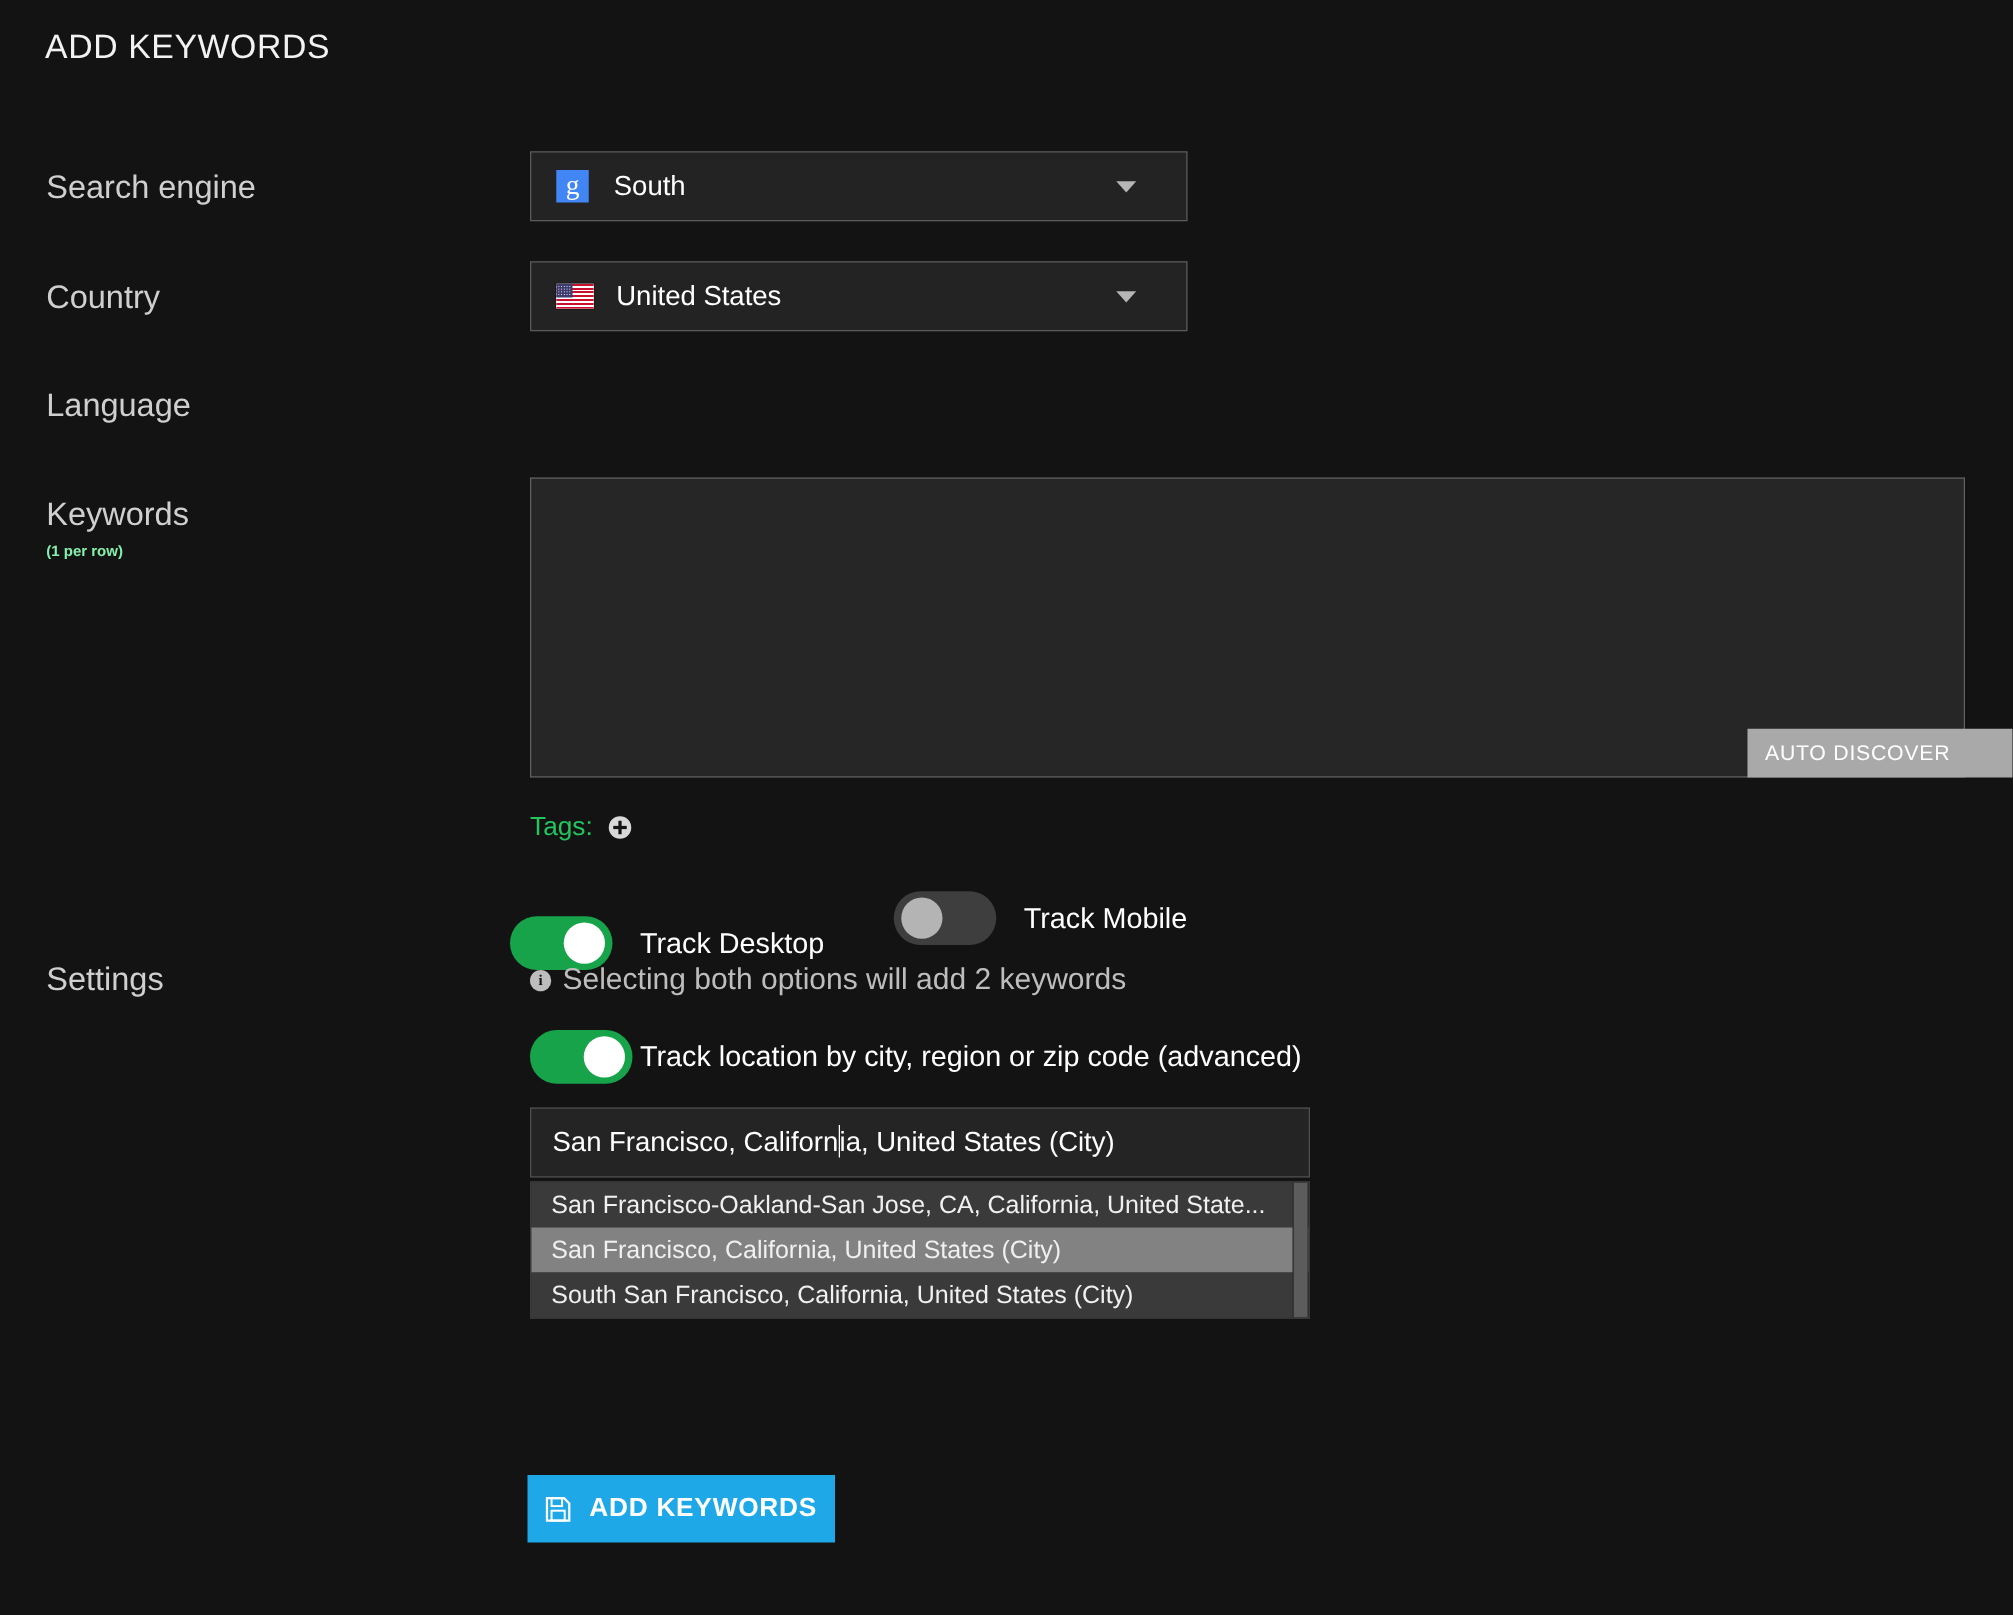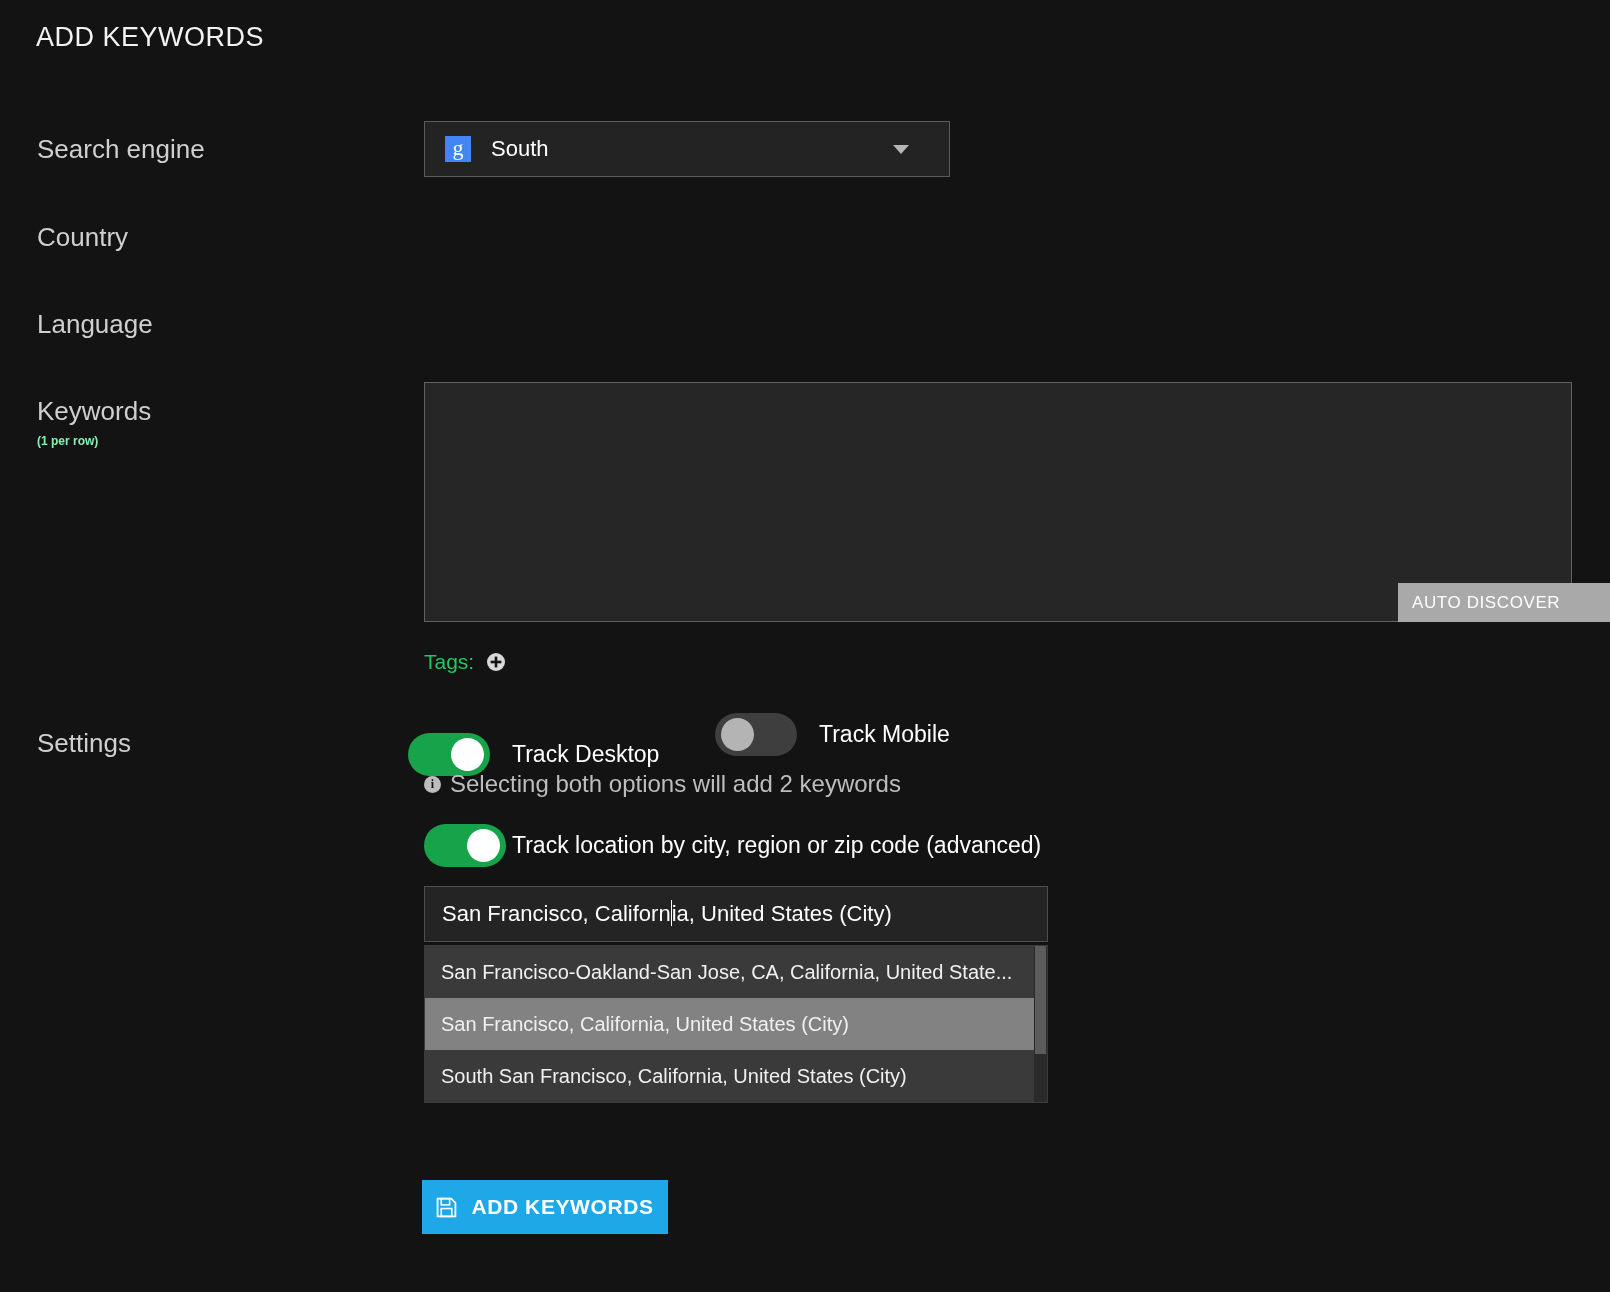--- a/index.html
+++ b/index.html
@@ -248,21 +248,21 @@
   .autocomplete {
     position: absolute;
     left: 424px;
     top: 945px;
     width: 624px;
     background: #333333;
     border: 1px solid #3b3b3b;
     overflow: hidden;
   }
   .ac-item {
-    height: 52px;
+    height: 36px;
     display: flex;
     align-items: center;
     padding: 0 16px;
     font-size: 20px;
     color: #f0f0f0;
     white-space: nowrap;
     overflow: hidden;
     cursor: pointer;
   }
   .ac-item.alt { background: #3a3a3a; }
@@ -333,40 +333,48 @@
   <div class="page-title">ADD KEYWORDS</div>
 
   <div class="row-label" style="top:134px">Search engine</div>
   <div class="select-box" style="top:121px">
     <span class="fav-google">g</span>
     <span class="select-value">South</span>
     <span class="select-arrow"></span>
   </div>
 
   <div class="row-label" style="top:222px">Country</div>
+  <div class="select-box" style="top:209px">
+    <span class="fav-flag">
+      <span class="stripes"></span>
+        <span class="canton"></span>
+    </span>
+    <span class="select-value">United States</span>
+    <span class="select-arrow"></span>
+  </div>
 
   <div class="row-label" style="top:309px">Language</div>
 
   <div class="row-label" style="top:396px">Keywords</div>
   <div class="row-sublabel" style="top:434px">(1 per row)</div>
   <textarea class="keywords-area" placeholder="" style=""></textarea>
   <button class="auto-discover">AUTO DISCOVER</button>
 
   <div class="tags-row">
     <span class="tags-label">Tags:</span>
     <span class="tag-add-icon">
       <svg viewBox="0 0 20 20" width="20" height="20">
         <circle cx="10" cy="10" r="9" fill="#d8d8d8"></circle>
         <rect x="8.7" y="4.6" width="2.6" height="10.8" fill="#131313"></rect>
         <rect x="4.6" y="8.7" width="10.8" height="2.6" fill="#131313"></rect>
       </svg>
     </span>
   </div>
 
-  <div class="row-label" style="top:728px">Settings</div>
+  <div class="row-label" style="top:768px">Settings</div>
 
   <div class="toggle-row" style="left:408px; top:713px; gap:22px;margin-top:20px;">
     <span class="toggle on">
         <span class="knob"></span>
       </span>
     <span class="toggle-text">Track Desktop</span>
   </div>
 
   <div class="toggle-row" style="left:715px; top:713px; gap:22px;">
     <span class="toggle off">

